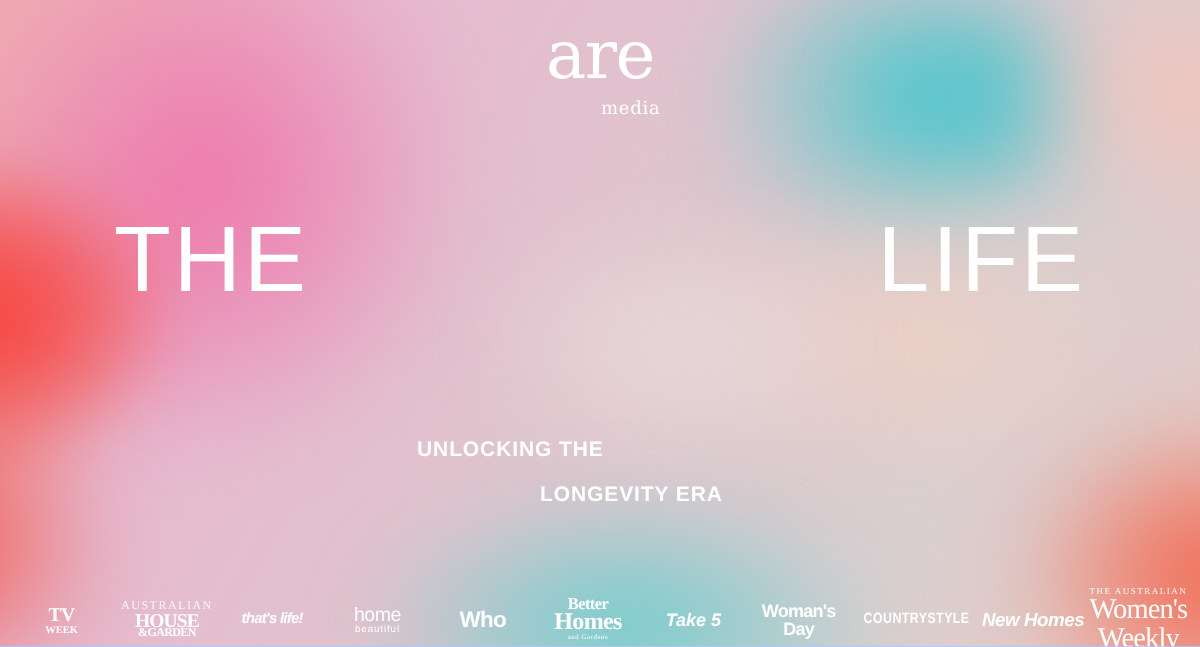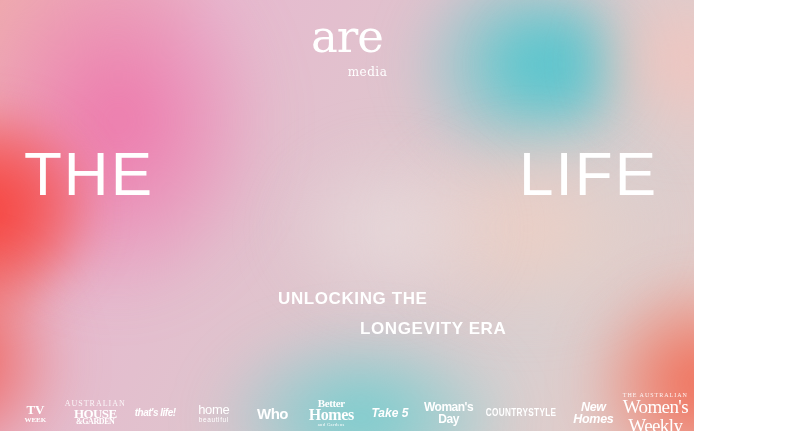--- a/index.html
+++ b/index.html
@@ -1,21 +1,21 @@
 <!DOCTYPE html>
 <html><head>
 <meta charset="utf-8">
 <style>
   * { margin:0; padding:0; box-sizing:border-box; }
   html,body { width:800px; height:431px; overflow:hidden; background:#fff; }
   body { font-family:"Liberation Sans", sans-serif; }
 
   #stage {
     position:relative;
-    width:694px; height:431px;
+    width:800px; height:431px;
     overflow:hidden;
     background:#3b82f6;
     isolation:isolate;
   }
 
   
   .mesh { position:absolute; inset:0; overflow:hidden; }
   .blob { position:absolute; border-radius:50%; }
 
   
@@ -100,40 +100,40 @@
   .logo-sub {
     font-family:"DejaVu Serif", serif;
     font-size:12px; line-height:1;
     margin-top:7px;
     letter-spacing:0.5px;
     padding-left:41px;
   }
 
   
   .headline {
-    position:absolute; left:0; right:12px; top:143px;
+    position:absolute; left:0; right:0; top:143px;
     z-index:4;
     display:flex; justify-content:space-between;
-    padding:0 24px;
+    padding:0 76px;
     color:#fff;
     font-weight:300;
     font-size:62px;
     line-height:1;
     letter-spacing:2px;
     white-space:nowrap;
   }
   .headline span { display:block; }
 
   
   .subtitle {
     position:absolute; left:0; right:0; top:284px;
     z-index:4;
     color:#fff;
     font-weight:700;
-    font-size:17px;
+    font-size:14px;
     line-height:30px;
     letter-spacing:0.6px;
   }
   .sub-l1 { padding-left:278px; }
   .sub-l2 { padding-left:360px; }
 
   
   .brands {
     position:absolute; left:0; right:0; bottom:0; height:36px;
     z-index:4;

